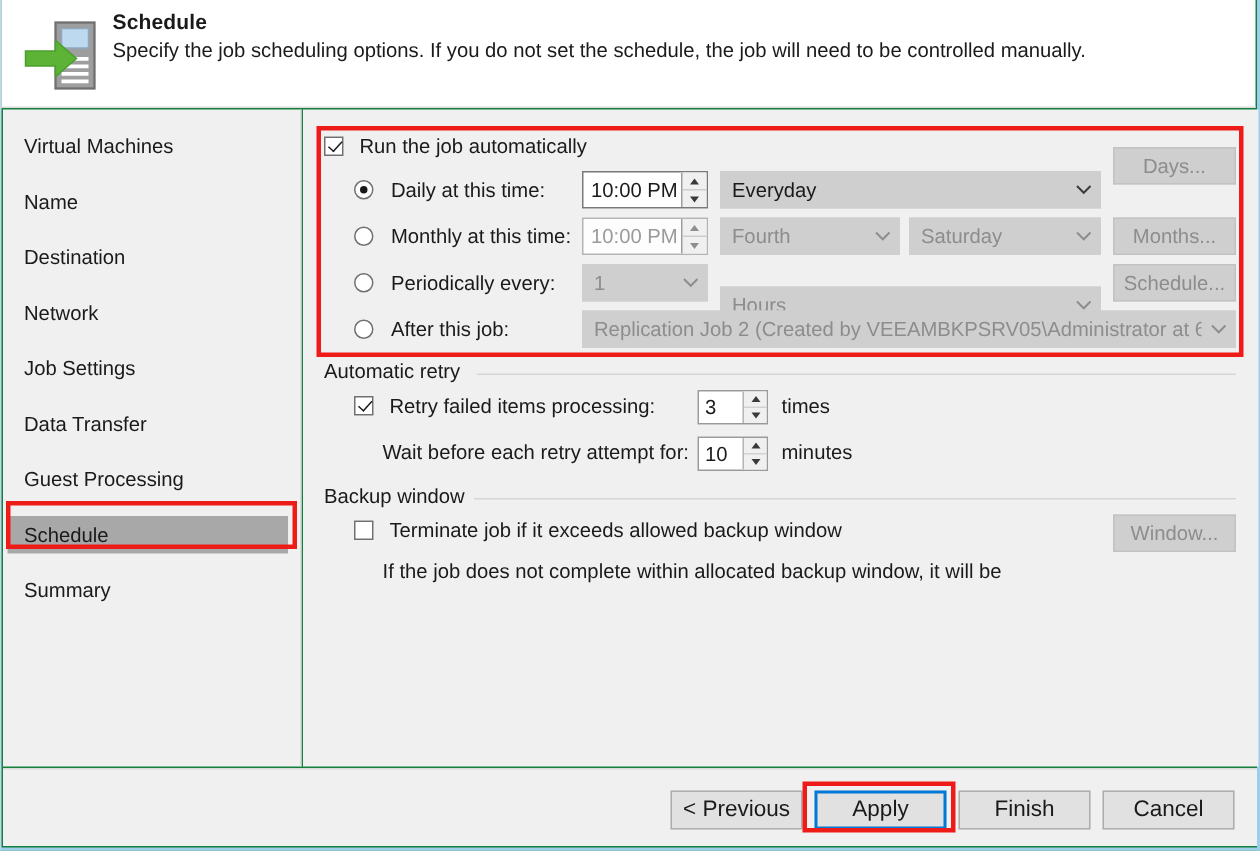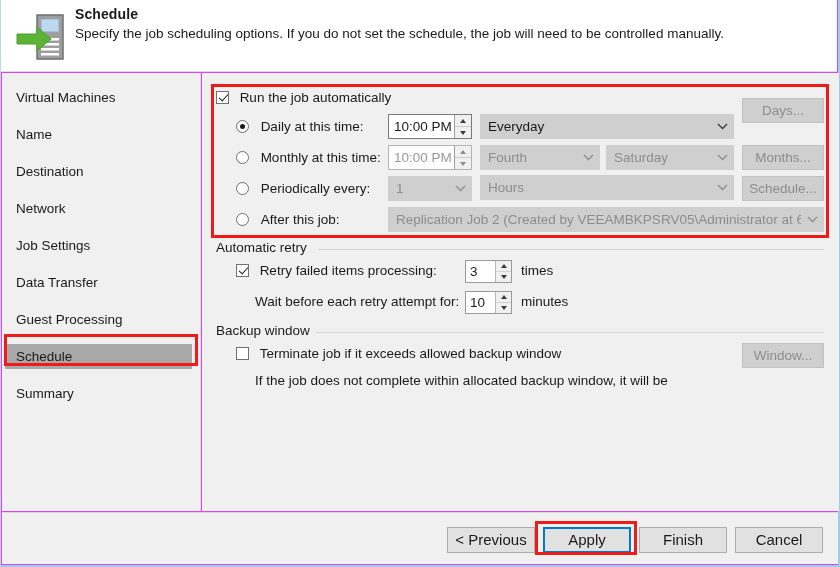--- a/index.html
+++ b/index.html
@@ -14,21 +14,21 @@
     color: #1a1a1a;
     overflow: hidden;
     position: relative;
   }
 
   
   .dialog {
     position: absolute;
     left: 0; top: 0;
     width: 840px; height: 567px;
-    background: #d946ef;
+    background: #15803d;
     border: 2px solid #9ccdea;
     border-top: none;
     border-left: 1px solid #bcd9ec;
   }
 
   
   .header {
     position: absolute;
     left: 0; top: 0;
     width: 836px; height: 72px;
@@ -385,21 +385,21 @@
       <span class="lbl" style="margin-left:8px;">Periodically every:</span>
     </div>
     <div class="combo disabled" style="left:186px; top:103px; width:84px;">
       <div class="ctext">1</div>
       <div class="chev">
         <svg width="11" height="7" viewBox="0 0 11 7">
             <path d="M1,1 L5.5,5.5 L10,1" fill="none" stroke="#8d8d8d" stroke-width="1.3"></path>
           </svg>
       </div>
     </div>
-    <div class="combo disabled" style="left:278px; top:102px; width:254px;">
+    <div class="combo disabled" style="left:278px; top:118px; width:254px;">
       <div class="ctext">Hours</div>
       <div class="chev">
         <svg width="11" height="7" viewBox="0 0 11 7">
             <path d="M1,1 L5.5,5.5 L10,1" fill="none" stroke="#8d8d8d" stroke-width="1.3"></path>
           </svg>
       </div>
     </div>
     <div class="pbtn" style="left:540px; top:103px; width:82px;">Schedule...</div>
 
     <div class="row" style="left:34px; top:139px;">

